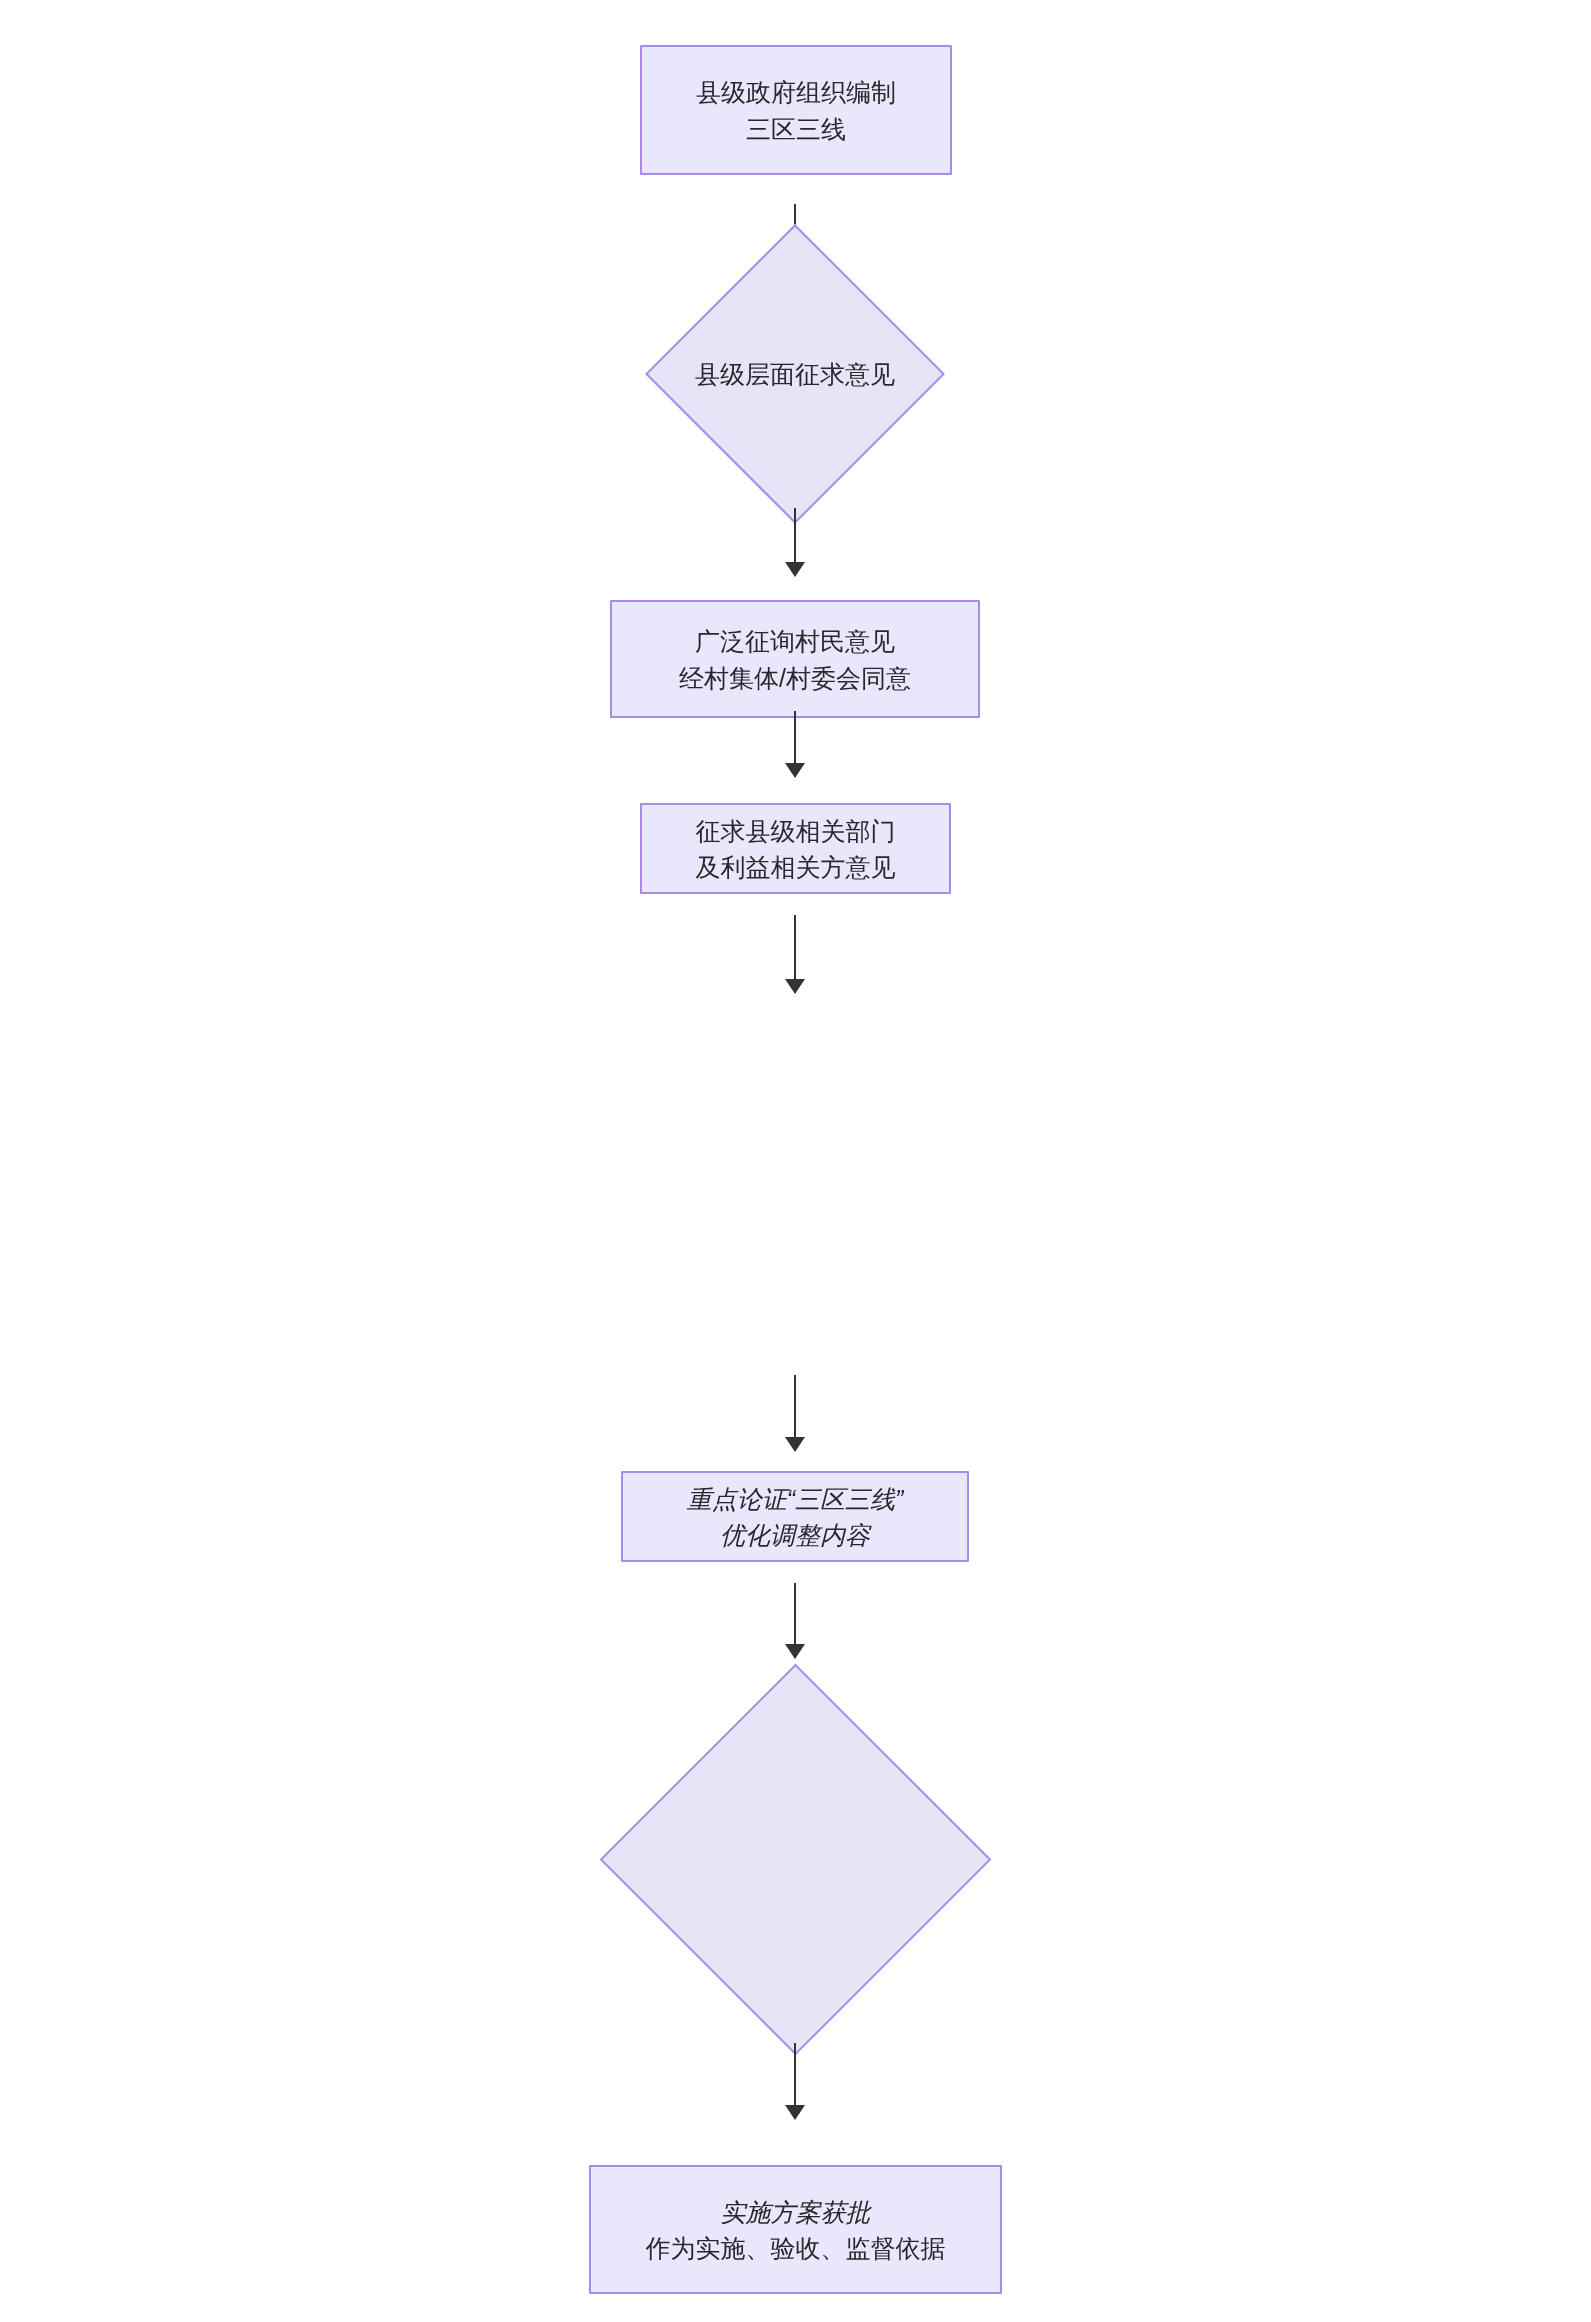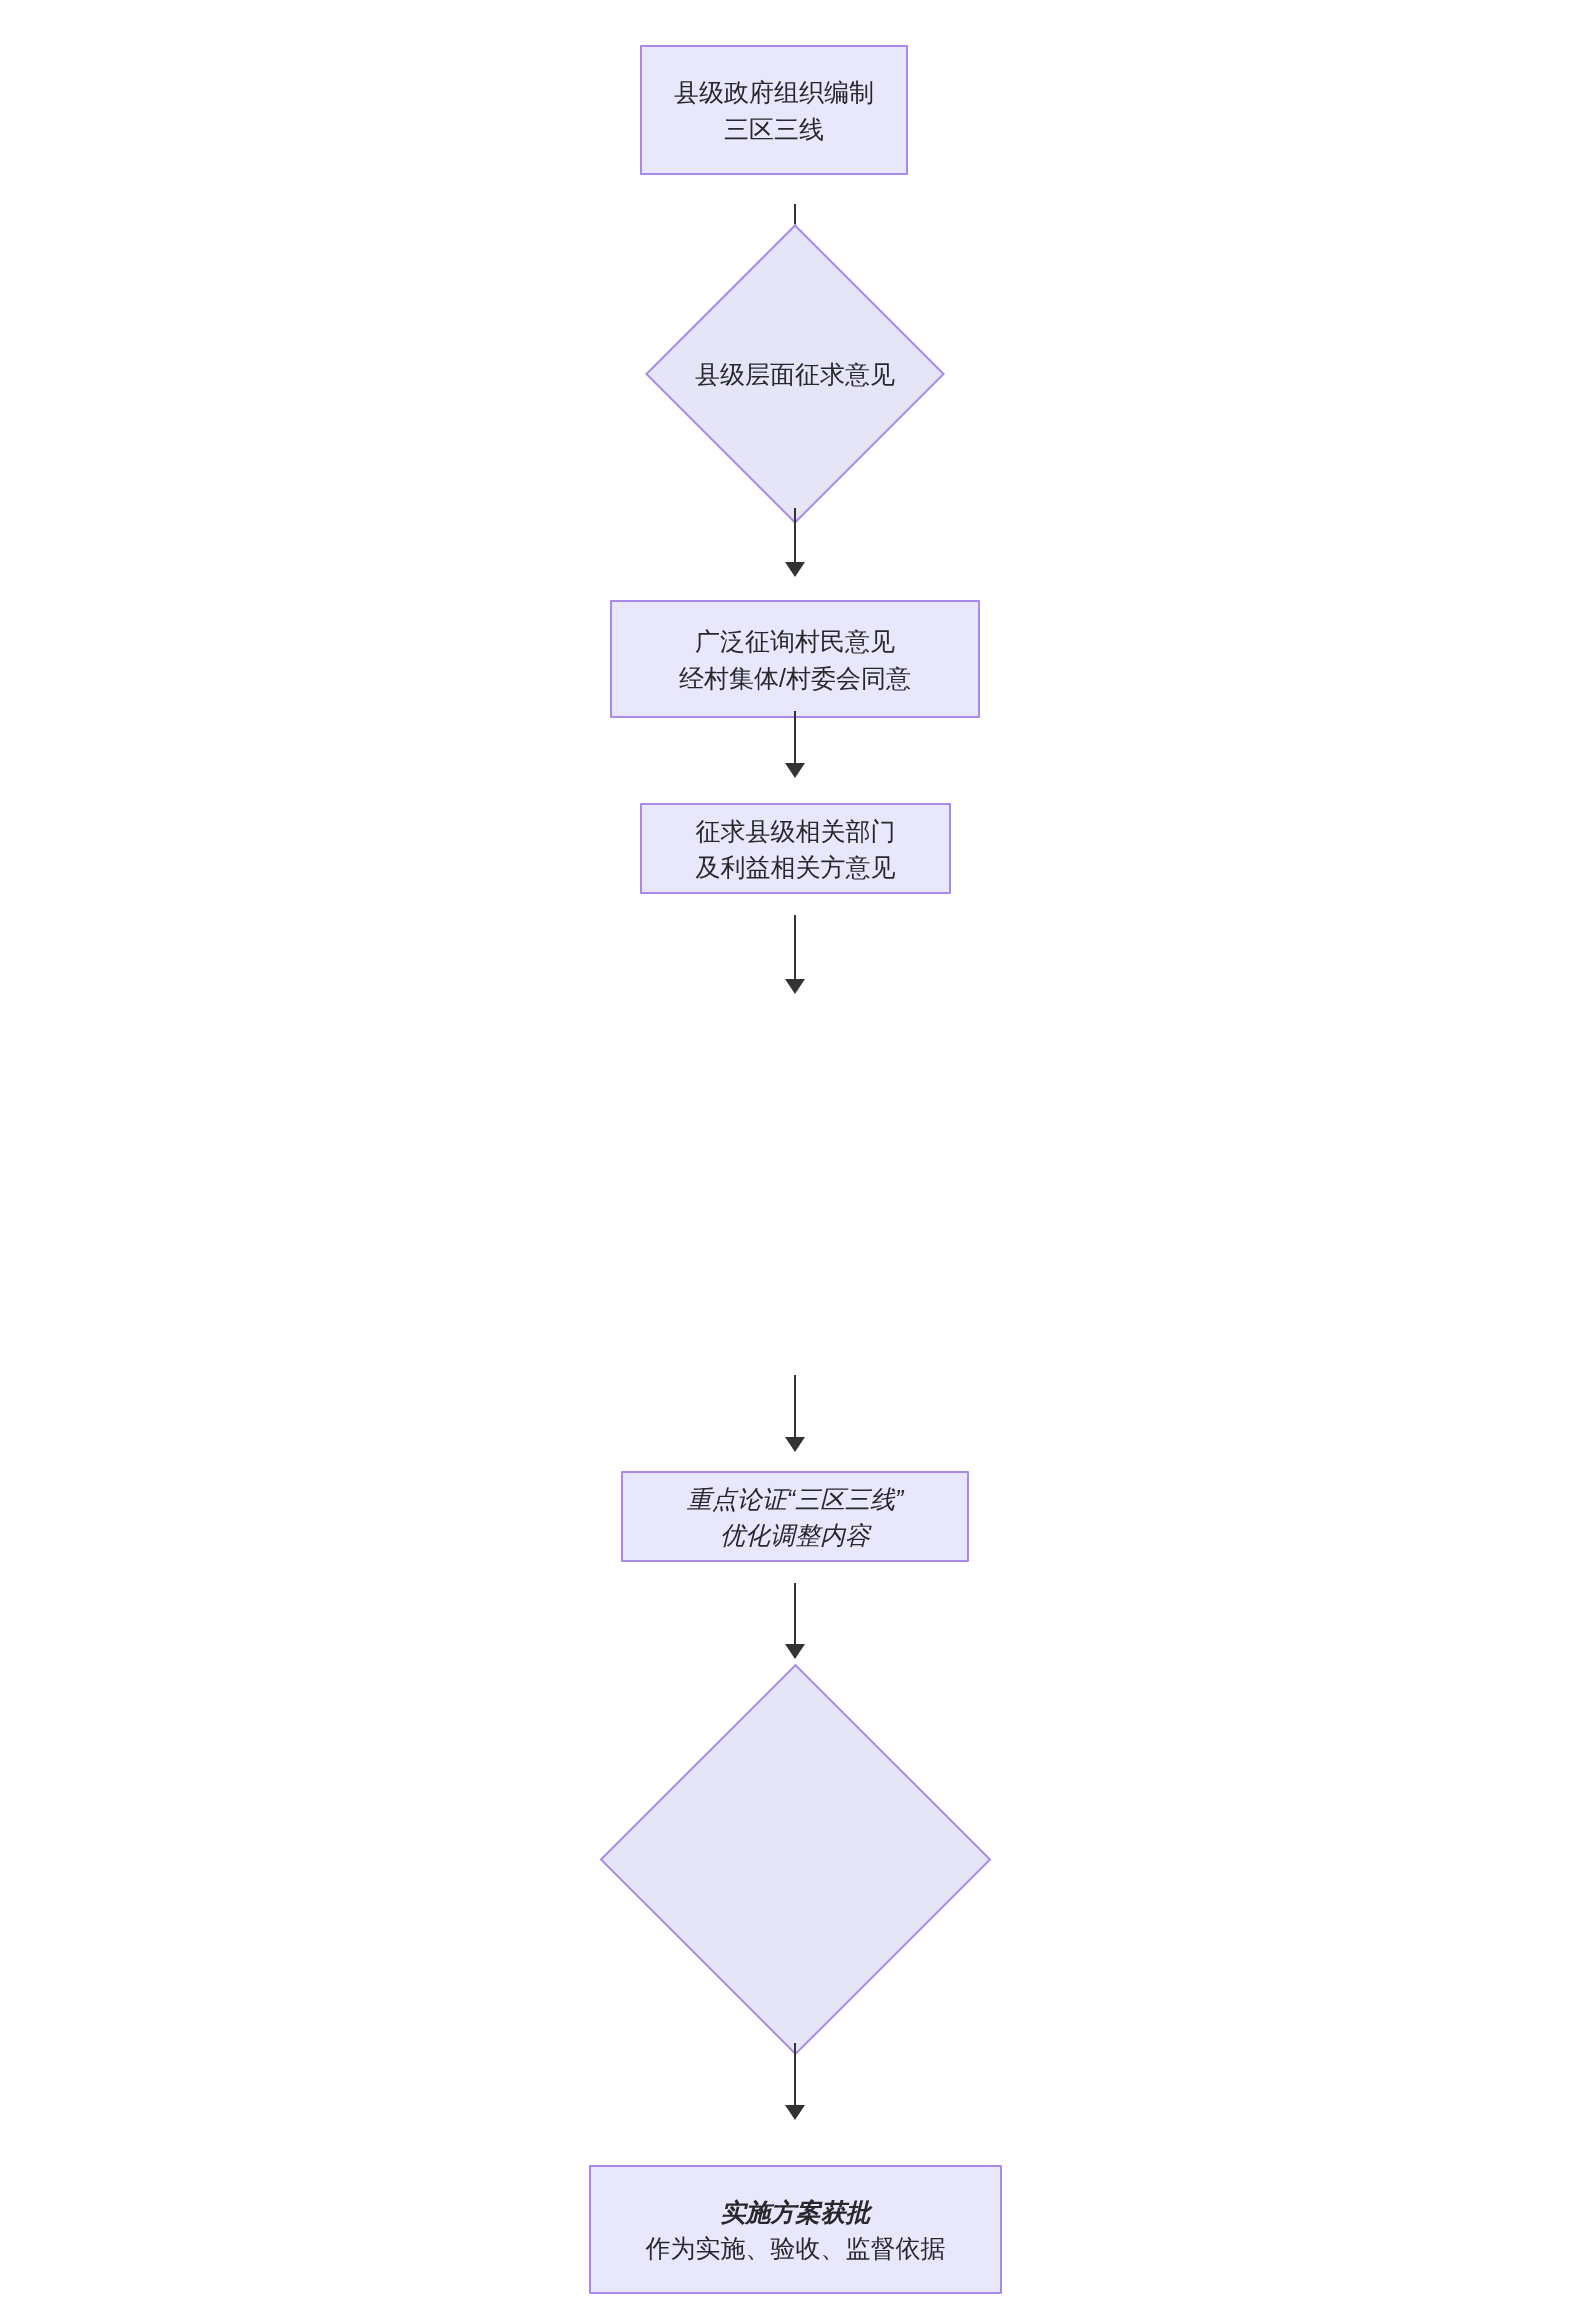--- a/index.html
+++ b/index.html
@@ -71,30 +71,30 @@
     position: absolute;
     width: 0;
     height: 0;
     border-left: 10px solid transparent;
     border-right: 10px solid transparent;
     border-top: 15px solid #333333;
   }
 
   
   .strong-line {
-    font-weight: bold;
+    font-weight: normal;
     font-style: italic;
   }
 </style>
 </head>
 <body>
 
 <div id="flow-canvas">
 
-  <div class="proc" style="left: 640px; top: 45px; width: 268px; height: 130px;">
+  <div class="proc" style="left: 640px; top: 45px; width: 312px; height: 130px;">
     <div class="node-text"><span>县级政府组织编制</span><br><span>三区三线</span></div>
   </div>
 
   <div class="edge" style="left: 794px; top: 204px; height: 75px;"></div>
   <div class="arrowhead" style="left: 785px; top: 267px;"></div>
 
   <div class="decision-wrap" style="left: 689px; top: 268px; width: 212px; height: 212px;">
     <div class="decision-shape"></div>
     <div class="node-text" style="left:-50px; right:-50px;"><span>县级层面征求意见</span></div>
   </div>

